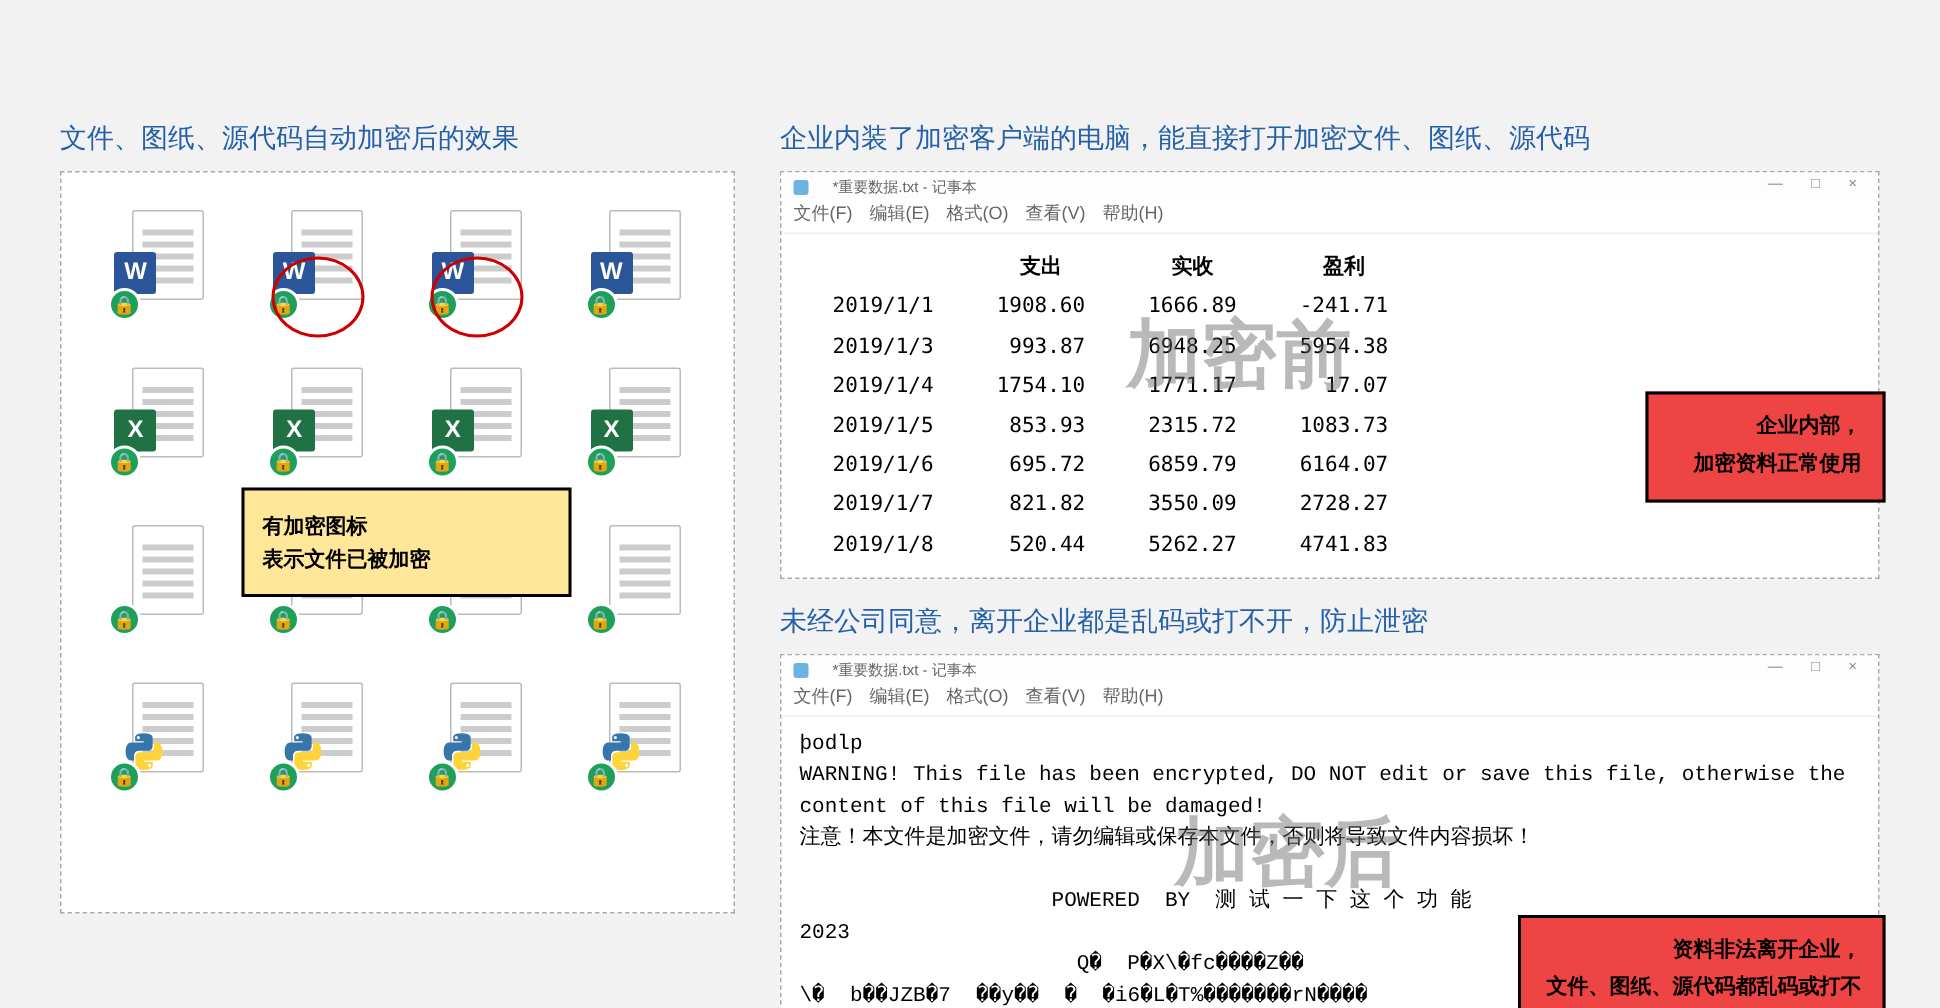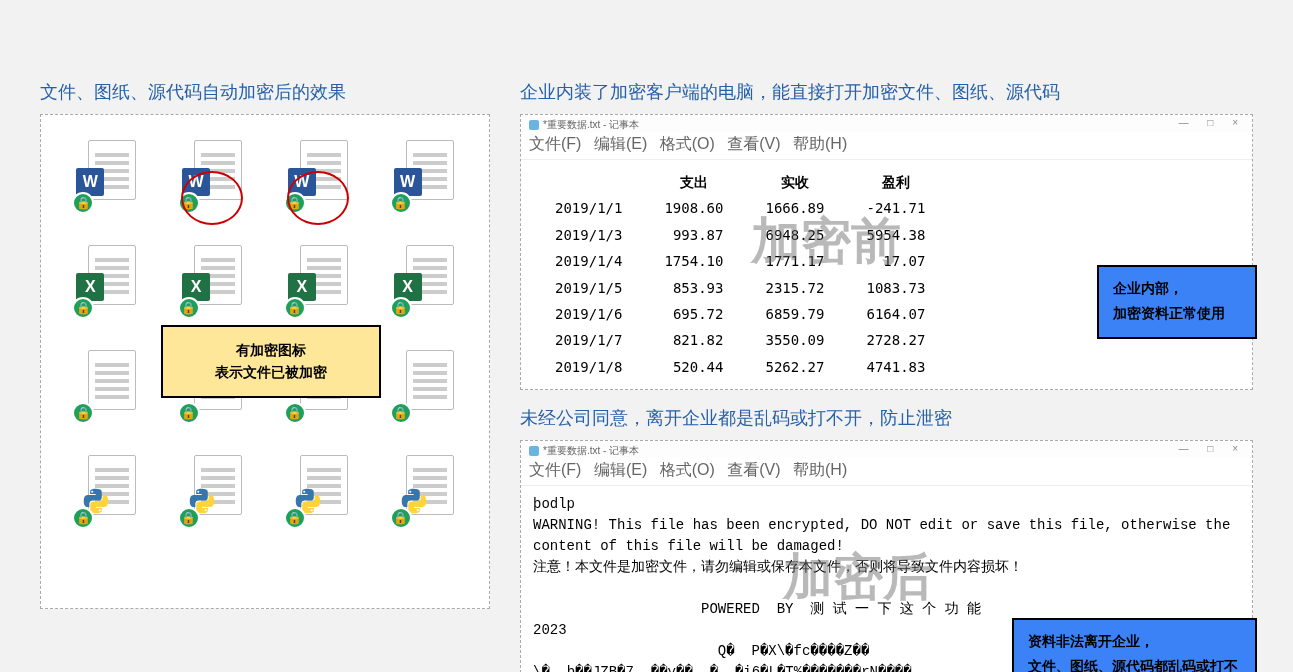--- a/index.html
+++ b/index.html
@@ -13,31 +13,31 @@
 .file-tile { position:relative; display:flex; justify-content:center; align-items:center; height:80px; }
 .file-icon { position:relative; width:60px; height:70px; }
 .page-bg { position:absolute; top:0; right:0; width:48px; height:60px; background:#fff; border:1px solid #bbb; border-radius:2px; }
 .page-bg::before { content:""; position:absolute; top:12px; left:6px; right:6px; height:4px; background:#ccc; box-shadow:0 8px 0 #ccc,0 16px 0 #ccc,0 24px 0 #ccc,0 32px 0 #ccc; }
 .app-sq { position:absolute; left:0; bottom:14px; width:28px; height:28px; display:flex; align-items:center; justify-content:center; font-size:16px; font-weight:bold; color:#fff; border-radius:2px; }
 .app-word { background:#2a5699; }
 .app-excel { background:#207245; }
 .app-py { bottom:10px; left:6px; }
 .lock-badge { position:absolute; left:-4px; bottom:-4px; width:22px; height:22px; border-radius:50%; background:#1fa05a; display:flex; align-items:center; justify-content:center; font-size:12px; color:#fff; border:2px solid #fff; }
 .red-circle { position:absolute; width:62px; height:54px; border:2px solid #c00; border-radius:50%; bottom:-10px; left:50%; transform:translateX(-50%); }
-.tooltip-box { position:absolute; top:210px; left:120px; width:220px; background:#ffe79a; border:2px solid #000; padding:12px; font-size:14px; text-align:center; font-weight:bold; line-height:1.6; z-index:5; }
+.tooltip-box { position:absolute; top:210px; left:120px; width:220px; background:#ffe79a; border:2px solid #000; padding:12px; font-size:14px; font-weight:bold; line-height:1.6; z-index:5; }
 .notepad-window { border:1px dashed #aaa; background:#fff; position:relative; margin-bottom:16px; }
-.notepad-title { font-size:10px; color:#666; padding:3px 8px 0; background:#fdfdfd; display:flex; align-items:center; gap:4px; }
-.notepad-menu { font-size:16px; color:#666; padding:2px 8px 4px; border-bottom:1px solid #eee; }
+.notepad-title { font-size:10px; color:#666; padding:3px 8px 0; background:#fdfdfd; display:flex; align-items:center; gap:16px; }
+.notepad-menu { font-size:12px; color:#666; padding:2px 8px 4px; border-bottom:1px solid #eee; }
 .notepad-menu span { margin-right:8px; }
 .notepad-content { padding:8px 12px; font-family:"SimSun","Courier New",monospace; font-size:14px; line-height:1.6; min-height:180px; position:relative; }
 .data-table { font-family:"SimSun",monospace; font-size:14px; }
 .data-table td { padding:1px 20px; text-align:right; }
 .data-table th { padding:1px 20px; font-weight:bold; }
 .watermark { position:absolute; font-size:50px; font-weight:bold; color:rgba(100,100,100,0.45); pointer-events:none; z-index:3; }
-.callout { position:absolute; background:#3b82f6; border:2px solid #000; padding:10px 14px; font-size:14px; text-align:left; font-weight:bold; line-height:1.8; z-index:4; }
+.callout { position:absolute; background:#ef4444; border:2px solid #000; padding:10px 14px; font-size:14px; text-align:right; font-weight:bold; line-height:1.8; z-index:4; }
 .warn-text { white-space:pre-wrap; word-break:break-all; font-family:"SimSun","Courier New",monospace; font-size:14px; line-height:1.5; }
 .win-ctrl { position:absolute; right:6px; top:2px; font-size:10px; color:#888; letter-spacing:8px; }
 .np-ico { width:10px; height:10px; background:#6bb3e0; display:inline-block; border-radius:2px; }
 </style>
 </head>
 <body>
 
 <div class="container">
 
   <div class="left-panel">

